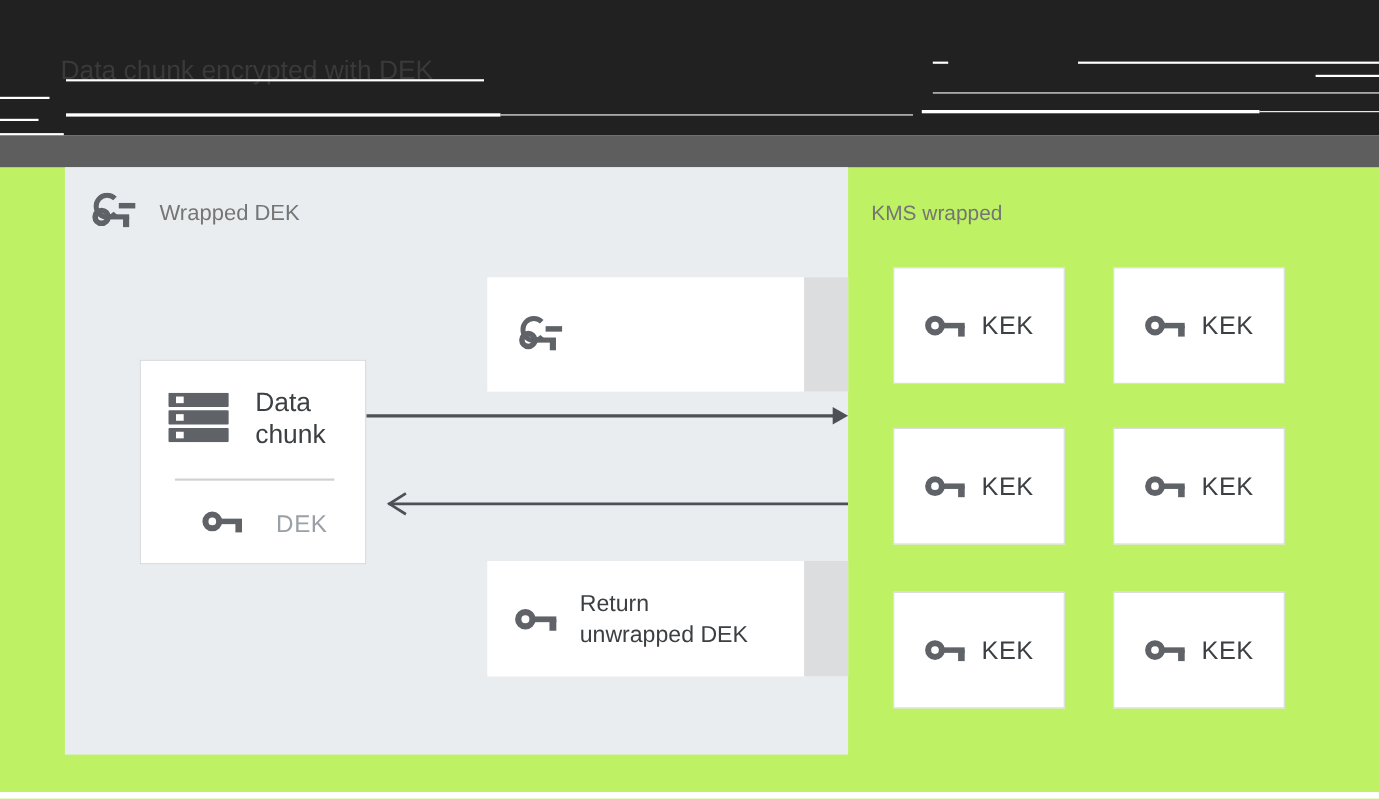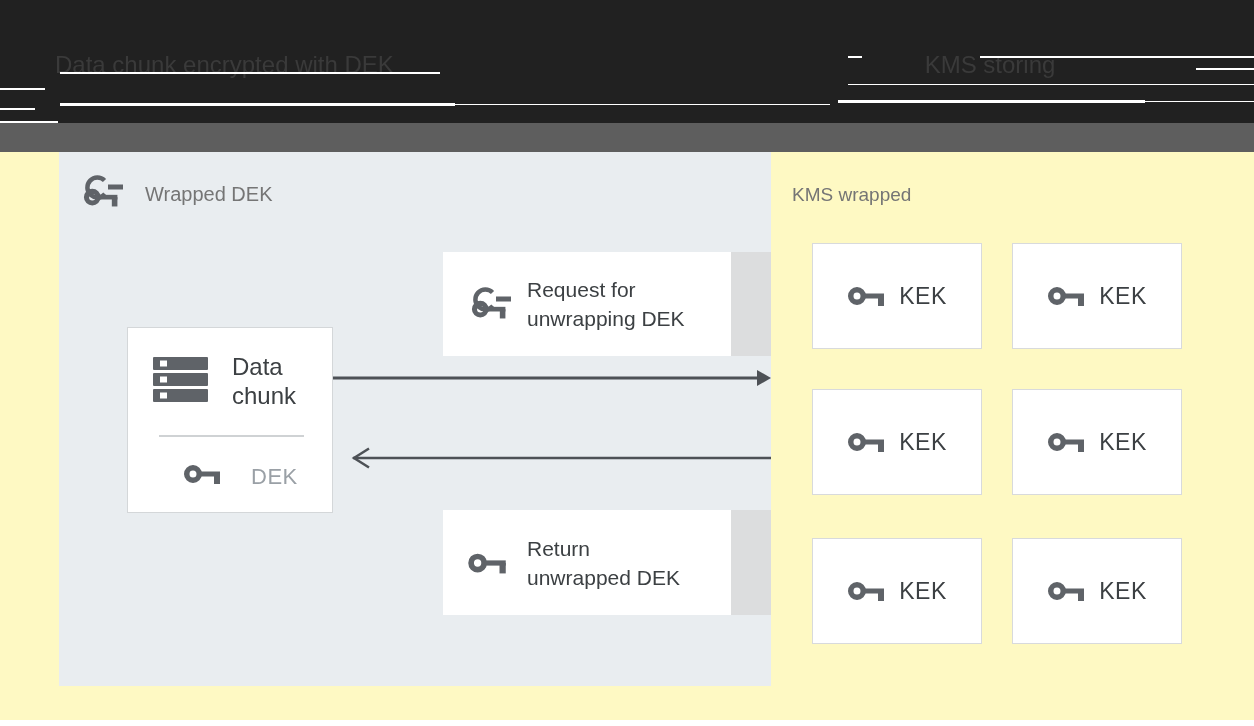--- a/index.html
+++ b/index.html
@@ -4,21 +4,21 @@
 <style>
   * { margin: 0; padding: 0; box-sizing: border-box; }
   html, body { background: #ffffff; }
   body { font-family: "Liberation Sans", "DejaVu Sans", sans-serif; }
 
   .canvas {
     position: relative;
     width: 1254px;
     height: 726px;
     overflow: hidden;
-    background: #fef9c3;
+    background: #bef264;
   }
 
   
   .header-black {
     position: absolute; left: 0; top: 0; width: 1254px; height: 123px;
     background: #212121;
   }
   .header-note {
     position: absolute; top: 50px;
     color: #3A3A3A;
@@ -86,21 +86,21 @@
   }
   .msg-icon { position: absolute; left: 24px; top: 50%; transform: translateY(-50%); }
 
   
   .arrow-svg { position: absolute; }
   .request-arrow { left: 333px; top: 368px; }
   .return-arrow  { left: 334px; top: 446px; }
 
   
   .kek-box {
-    position: absolute; width: 170px; height: 106px;
+    position: absolute; width: 156px; height: 106px;
     background: #ffffff; border: 1px solid #D8DADC;
     display: flex; align-items: center; justify-content: center; gap: 14px;
   }
   .kek-label { color: #3C4043; font-size: 23px; letter-spacing: 0.5px; }
 
   .bottom-white {
     position: absolute; left: 0; bottom: 0; width: 1254px; height: 6px;
     background: #ffffff;
   }
 </style>
@@ -136,21 +136,20 @@
   </defs>
 </svg>
 
 <div class="canvas">
 
   <div class="header-black">
     <div class="header-note note-left">
       <div>Data chunk encrypted with DEK</div>
     </div>
     <div class="header-note note-right">
-      <div>KMS storing</div>
     </div>
 
     <div class="glitch" style="left:60px;top:72px;width:380px;height:2px"></div>
     <div class="glitch" style="left:60px;top:103px;width:395px;height:3px"></div>
     <div class="glitch" style="left:455px;top:104px;width:375px;height:1px"></div>
     <div class="glitch" style="left:0;top:88px;width:45px;height:2px"></div>
     <div class="glitch" style="left:0;top:108px;width:35px;height:2px"></div>
     <div class="glitch" style="left:980px;top:56px;width:274px;height:2px"></div>
     <div class="glitch" style="left:848px;top:56px;width:14px;height:2px"></div>
     <div class="glitch" style="left:1196px;top:68px;width:58px;height:2px"></div>
@@ -182,24 +181,20 @@
         <use href="#solid-key"></use>
       </svg>
     <div class="dek-label">DEK</div>
   </div>
 
   <div class="msg-box request-box">
     <div class="msg-strip"></div>
     <svg class="msg-icon" width="46" height="34" viewBox="0 0 46 34">
         <use href="#wrapped-key"></use>
       </svg>
-    <div class="msg-text">
-      <div>Request for</div>
-      <div>unwrapping DEK</div>
-    </div>
   </div>
 
   <div class="msg-box return-box">
     <div class="msg-strip"></div>
     <svg class="msg-icon" width="40" height="25" viewBox="0 0 38 24">
         <use href="#solid-key"></use>
       </svg>
     <div class="msg-text">
       <div>Return</div>
       <div>unwrapped DEK</div>

